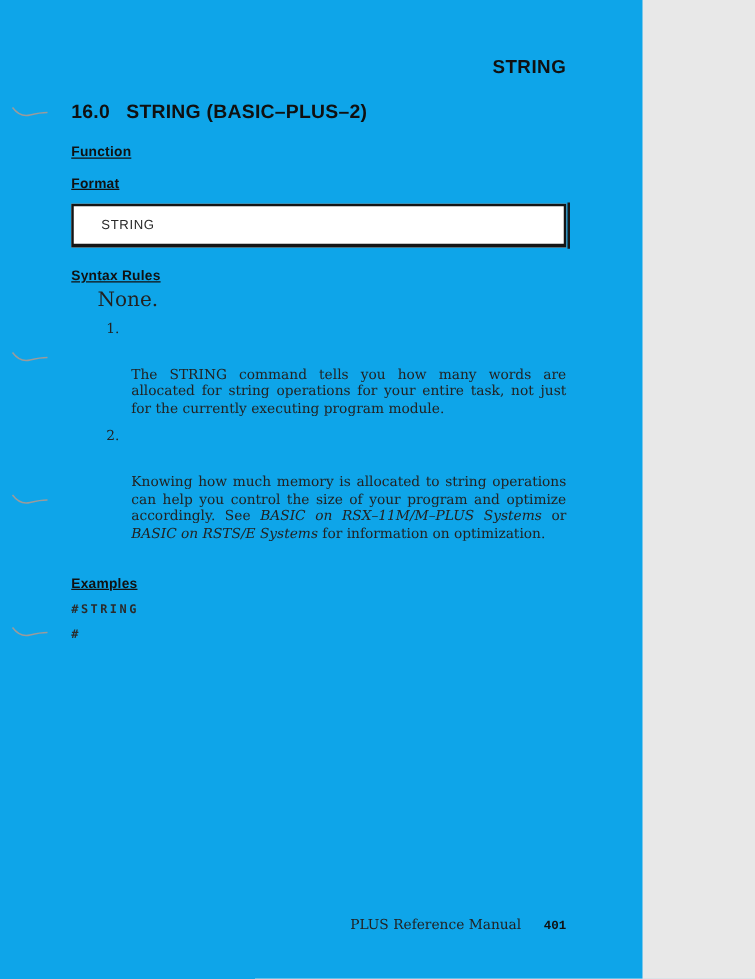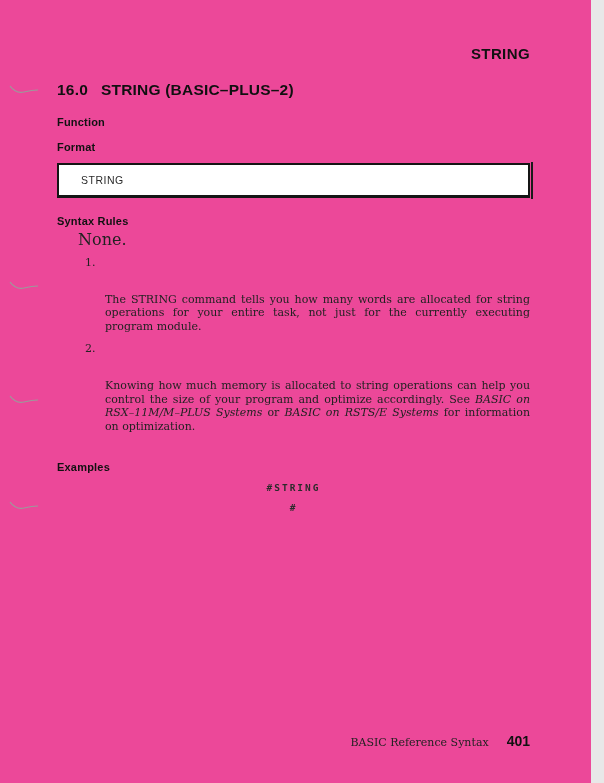--- a/index.html
+++ b/index.html
@@ -1,19 +1,19 @@
 <!DOCTYPE html>
 <html><head>
 <meta charset="utf-8">
 <style>
   html,body{margin:0;padding:0;background:#e8e8e8;}
   .page{
     position:relative;
-    width:591px;height:783px;
-    background:#ec4899;
+    width:514px;height:783px;
+    background:#0ea5e9;
     overflow:hidden;
     font-family:"DejaVu Serif", serif;
     color:#1c1c1c;
     box-sizing:border-box;
   }
   .content{
     position:absolute;
     left:57px; right:61px; top:45px;
   }
   
@@ -35,20 +35,21 @@
     color:#101010;
   }
   .section-heading .sec-num{margin-right:13px;}
   
   .subhead{
     font-family:"Liberation Sans", sans-serif;
     font-weight:bold;
     font-size:11px;
     color:#111;
     letter-spacing:.2px;
+    text-decoration:underline;
   }
   .sh-function{margin-top:17px;}
   .sh-format{margin-top:13px;}
   .sh-syntax{margin-top:17px;}
   .sh-general{margin-top:13px;}
   .sh-examples{margin-top:28px;}
   
   .body-text{
     margin-top:6px;
     font-size:11px;
@@ -107,21 +108,20 @@
   }
   .rule-body .it{font-style:italic;}
   
   .code-block{
     margin-top:9px;
     font-family:"DejaVu Sans Mono", monospace;
     font-size:9.5px;
     font-weight:bold;
     letter-spacing:2px;
     color:#2b2b2b;
-    text-align:center;
   }
   .code-line{
     white-space:pre;
     min-height:11px;
     line-height:11px;
   }
   .code-line.gap{min-height:9px;}
   
   .footer{
     position:absolute;
@@ -129,23 +129,23 @@
     right:61px;
     display:flex;
     align-items:baseline;
     gap:18px;
   }
   .footer .manual-title{
     font-size:11px;
     color:#222;
   }
   .footer .page-num{
-    font-family:Liberation Sans, sans-serif;
-    font-weight:bold;
-    font-size:14px;
+    font-family:Liberation Mono, monospace;
+    font-weight:bold;
+    font-size:10px;
     color:#111;
   }
   
   .margin-mark{position:absolute;left:8px;width:32px;height:16px;}
   .mm1{top:82px;}
   .mm2{top:278px;}
   .mm3{top:392px;}
   .mm4{top:498px;}
 </style>
 </head>
@@ -199,17 +199,17 @@
 
     <div class="code-block">
       <div class="code-line">#STRING</div>
       <div class="code-line gap"></div>
       <div class="code-line">#</div>
     </div>
 
   </div>
 
   <div class="footer">
-    <span class="manual-title">BASIC Reference Syntax</span>
+    <span class="manual-title">PLUS Reference Manual</span>
     <span class="page-num">401</span>
   </div>
 
 </div>
 
 </body></html>

